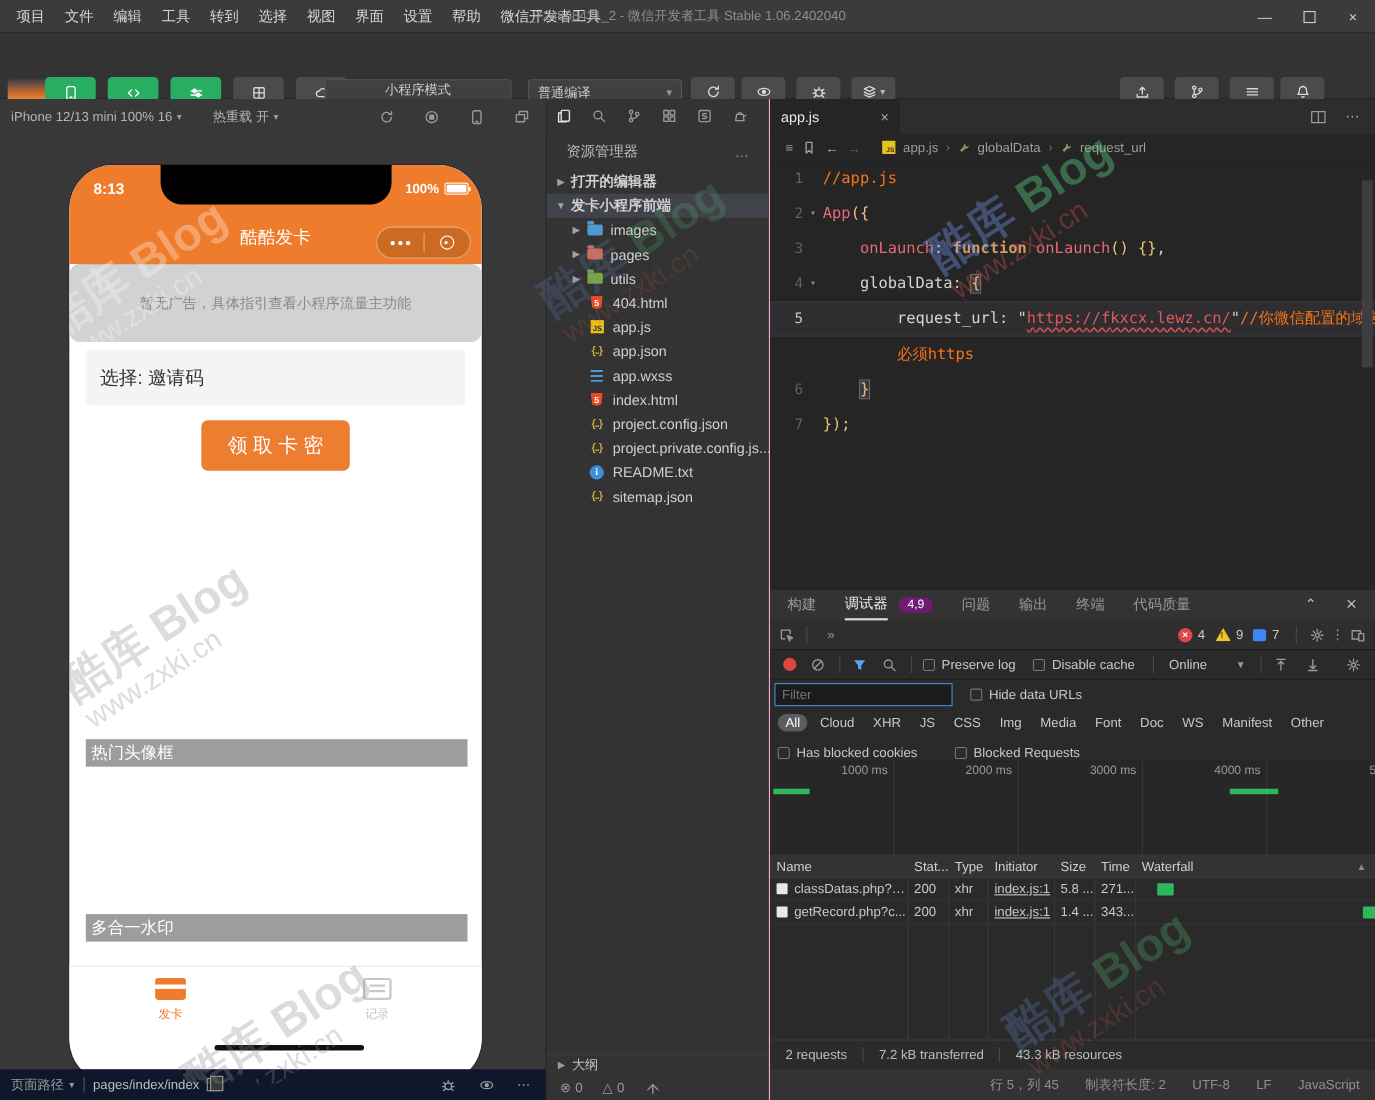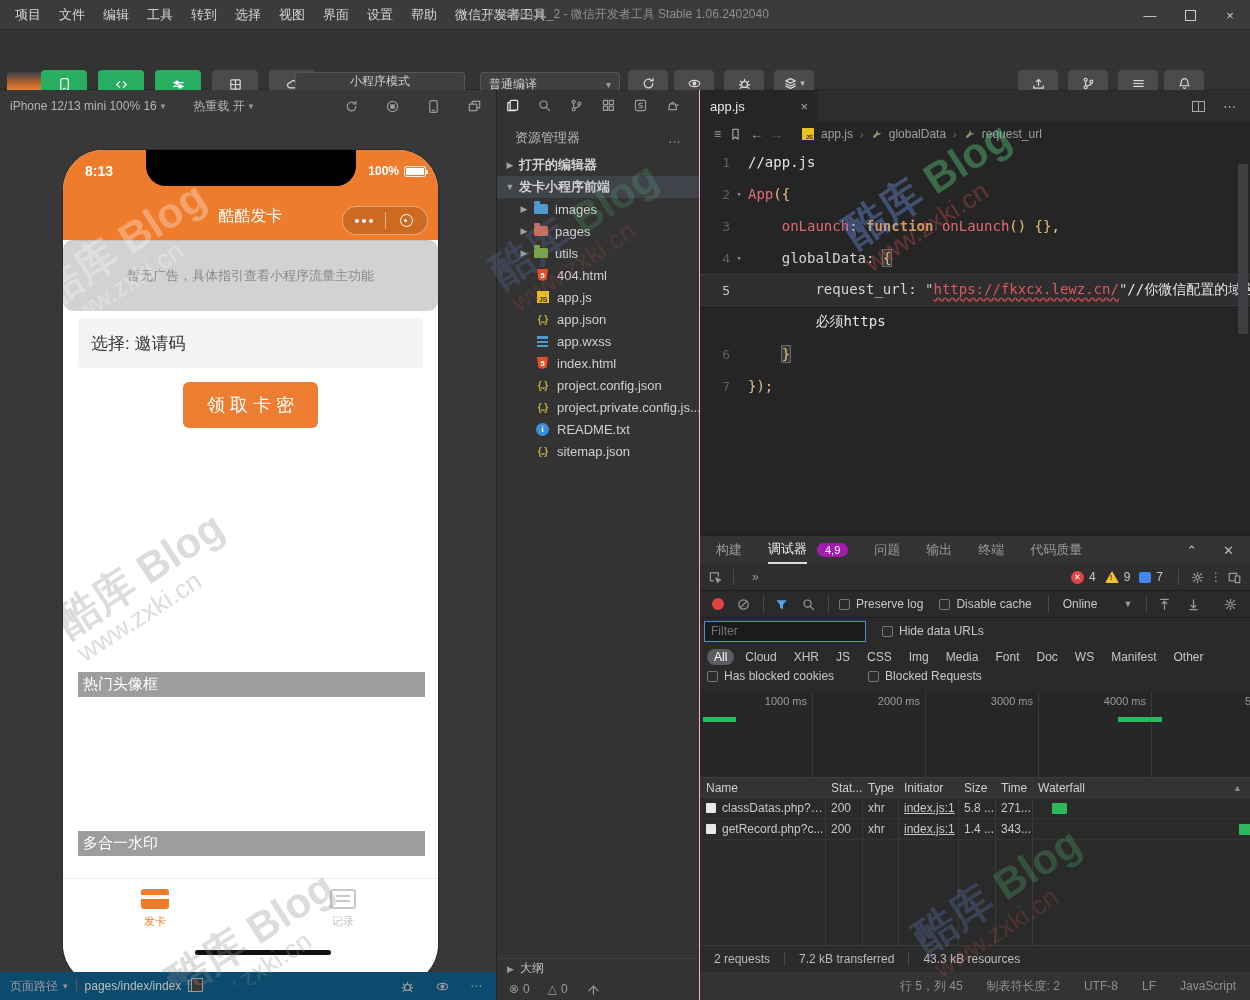--- a/index.html
+++ b/index.html
@@ -88,21 +88,21 @@
   .p-tab{position:absolute;top:10px;width:80px;display:flex;flex-direction:column;align-items:center;gap:5px;}
   .p-tab1{left:52px;} .p-tab2{left:240px;}
   .card-ic{width:28px;height:20px;border-radius:3px;background:#ee7c2c;position:relative;}
   .card-ic:after{content:"";position:absolute;left:0;top:6px;width:100%;height:4px;background:#fff;}
   .rec-ic{width:26px;height:20px;border-radius:3px;border:2px solid #c9c9c9;position:relative;}
   .rec-ic:after{content:"";position:absolute;left:4px;top:4px;width:14px;height:2px;background:#c9c9c9;box-shadow:0 5px 0 #c9c9c9;}
   .p-tab .lb{font-size:11px;}
   .p-tab1 .lb{color:#ee7c2c;} .p-tab2 .lb{color:#c4c4c4;}
   .homebar{position:absolute;left:132px;top:800px;width:136px;height:5px;border-radius:3px;background:#111;}
   .sim-status{position:absolute;left:0;bottom:0;width:100%;height:28px;display:flex;align-items:center;
-              color:#9a9a9a;font-size:12px;background:#0c4a6e;}
+              color:#9a9a9a;font-size:12px;background:#0f172a;}
   .sim-status .pp{margin-left:10px;} .sim-status .caret{font-size:9px;margin:0 8px 0 5px;}
   .sim-status .vr{width:1px;height:14px;background:#555;margin-right:8px;}
   .sim-status .path{color:#bdbdbd;}
   .copy-ic{width:11px;height:12px;border:1px solid #9a9a9a;margin-left:7px;position:relative;}
   .copy-ic:after{content:"";position:absolute;left:2px;top:-3px;width:10px;height:12px;border:1px solid #9a9a9a;background:#383838;}
   .sim-status .right{margin-left:auto;display:flex;gap:20px;margin-right:14px;color:#9a9a9a;align-items:center;}
 
   
   .wm{position:absolute;transform:rotate(-33deg);pointer-events:none;line-height:1.05;white-space:nowrap;z-index:5;}
   .wm .l1{font-size:42px;font-weight:bold;}
@@ -157,32 +157,32 @@
         display:flex;align-items:flex-end;justify-content:flex-end;padding:0 1px;margin-left:12px;}
   .crumbs .sep{color:#777;font-size:11px;}
   .code{position:absolute;left:0;top:56px;width:100%;height:389px;font-family:"DejaVu Sans Mono","Liberation Mono",monospace;
         font-size:14px;background:#252526;}
   .cl{height:32px;display:flex;align-items:center;position:relative;}
   .cl.cur{background:#2e2e31;box-shadow:inset 0 1px 0 #3a3a3d, inset 0 -1px 0 #3a3a3d;}
   .cl .ln{width:30px;text-align:right;color:#5c6166;font-size:13px;flex-shrink:0;}
   .cl.cur .ln{color:#c8c8c8;}
   .cl .fold{width:18px;text-align:center;color:#8a8a8a;font-size:9px;flex-shrink:0;}
   .cl .txt{white-space:pre;}
-  .tk-cm{color:#e5e5e5;} .tk-kw{color:#d19a66;font-weight:bold;} .tk-prop{color:#e06c75;}
+  .tk-cm{color:#f97316;} .tk-kw{color:#d19a66;font-weight:bold;} .tk-prop{color:#e06c75;}
   .tk-id{color:#d4d4d4;} .tk-br{color:#e5c07b;} .tk-pn{color:#cfcfcf;} .tk-str{color:#cfcfcf;}
   .tk-link{color:#e0575b;text-decoration:underline;text-decoration-style:wavy;text-decoration-color:#c94b4b;text-underline-offset:3px;}
   .tk-match{color:#e5c07b;outline:1px solid #6a6a6a;background:#3a3a3c;}
   .vscroll{position:absolute;right:2px;top:74px;width:10px;height:170px;background:#3e3e42;}
 
   
   .debug{position:absolute;left:0;top:445px;width:100%;height:437px;background:#2a2a2a;border-top:1px solid #1f1f1f;}
   .dbg-tabs{height:28px;background:#333;display:flex;align-items:center;gap:26px;padding-left:16px;font-size:13px;color:#9a9a9a;}
   .dbg-tabs .t{height:28px;display:flex;align-items:center;}
   .dbg-tabs .t.on{color:#eee;border-bottom:2px solid #ddd;}
-  .badge{background:#a21caf;color:#fff;font-size:11px;border-radius:9px;padding:1px 8px;margin-left:-16px;}
+  .badge{background:#701a75;color:#fff;font-size:11px;border-radius:9px;padding:1px 8px;margin-left:-16px;}
   .dbg-tabs .winbtns{margin-left:auto;display:flex;gap:26px;margin-right:16px;color:#bbb;font-size:13px;}
   .dt-tabs{height:27px;background:#2e2e2e;border-bottom:1px solid #1f1f1f;display:flex;align-items:center;font-size:12px;color:#c8c8c8;}
   .dt-tabs .insp{margin:0 10px 0 8px;color:#9a9a9a;}
   .dt-tabs .vr{width:1px;height:16px;background:#4a4a4a;margin-right:10px;}
   .dt-tabs .t{padding:0 14px;height:27px;display:flex;align-items:center;}
   .dt-tabs .t.on{background:#000;color:#fff;}
   .dt-tabs .more{padding:0 8px;color:#9a9a9a;}
   .dt-counts{margin-left:auto;display:flex;align-items:center;gap:5px;margin-right:8px;}
   .cicon{width:13px;height:13px;border-radius:50%;display:flex;align-items:center;justify-content:center;color:#fff;font-size:9px;font-weight:bold;}
   .c-err{background:#e14747;} 
@@ -204,21 +204,21 @@
   .net-bar .online{display:flex;align-items:center;gap:26px;margin:0 14px 0 4px;}
   .net-bar .caret{font-size:9px;color:#9a9a9a;}
   .net-bar .updown{display:flex;gap:14px;color:#9a9a9a;margin-right:10px;}
   .net-bar .gear{margin-left:auto;margin-right:12px;color:#9a9a9a;}
   .filter-row{height:26px;display:flex;align-items:center;gap:16px;padding-left:4px;font-size:12px;}
   .filter-row input{width:162px;height:21px;background:#1b1b1d;border:1px solid #4a90d9;color:#bbb;
         font-size:12px;padding:0 6px;outline:none;font-family:inherit;}
   .filter-row label{display:flex;align-items:center;gap:6px;color:#c8c8c8;}
   .pills{height:25px;display:flex;align-items:center;gap:17px;padding-left:7px;font-size:12px;color:#c8c8c8;}
   .pill.on{background:#5c5c60;color:#fff;border-radius:9px;padding:1px 7px;margin-right:-6px;}
-  .chk-row{height:22px;display:flex;align-items:flex-start;gap:6px;padding-left:7px;font-size:12px;color:#c8c8c8;}
+  .chk-row{height:22px;display:flex;align-items:flex-end;gap:6px;padding-left:7px;font-size:12px;color:#c8c8c8;}
   .chk-row .g{width:22px;}
   .timeline{height:87px;position:relative;background:#272727;border-bottom:1px solid #3c3c3c;overflow:hidden;}
   .tl-line{position:absolute;top:0;bottom:0;width:1px;background:#3a3a3a;}
   .tl-lb{position:absolute;top:4px;font-size:11px;color:#9a9a9a;transform:translateX(-100%);padding-right:5px;}
   .tl-lb.last{transform:none;padding:0;}
   .tl-bar{position:absolute;top:26px;height:5px;background:#2eb85c;}
   .ntable{position:relative;height:168px;font-size:12px;}
   .ncol-div{position:absolute;top:0;bottom:0;width:1px;background:#3a3a3a;}
   .nhead{height:20px;background:#333;border-bottom:1px solid #3a3a3a;position:relative;display:flex;align-items:center;color:#cfcfcf;}
   .nhead .hc{position:absolute;padding-left:6px;white-space:nowrap;overflow:hidden;}

